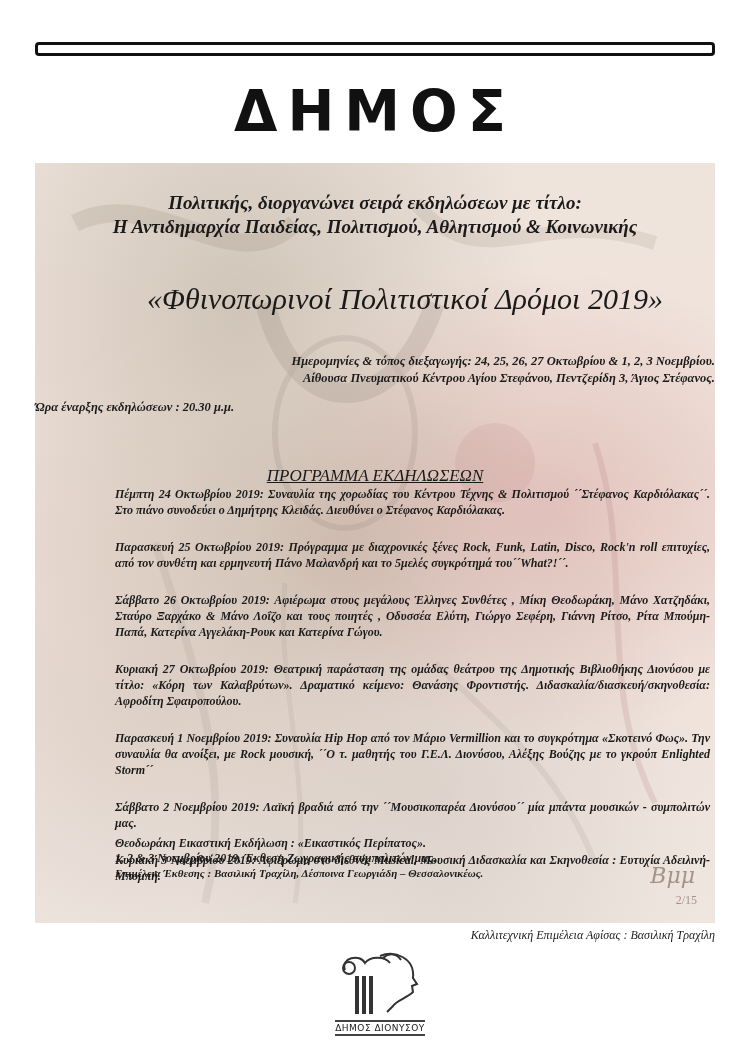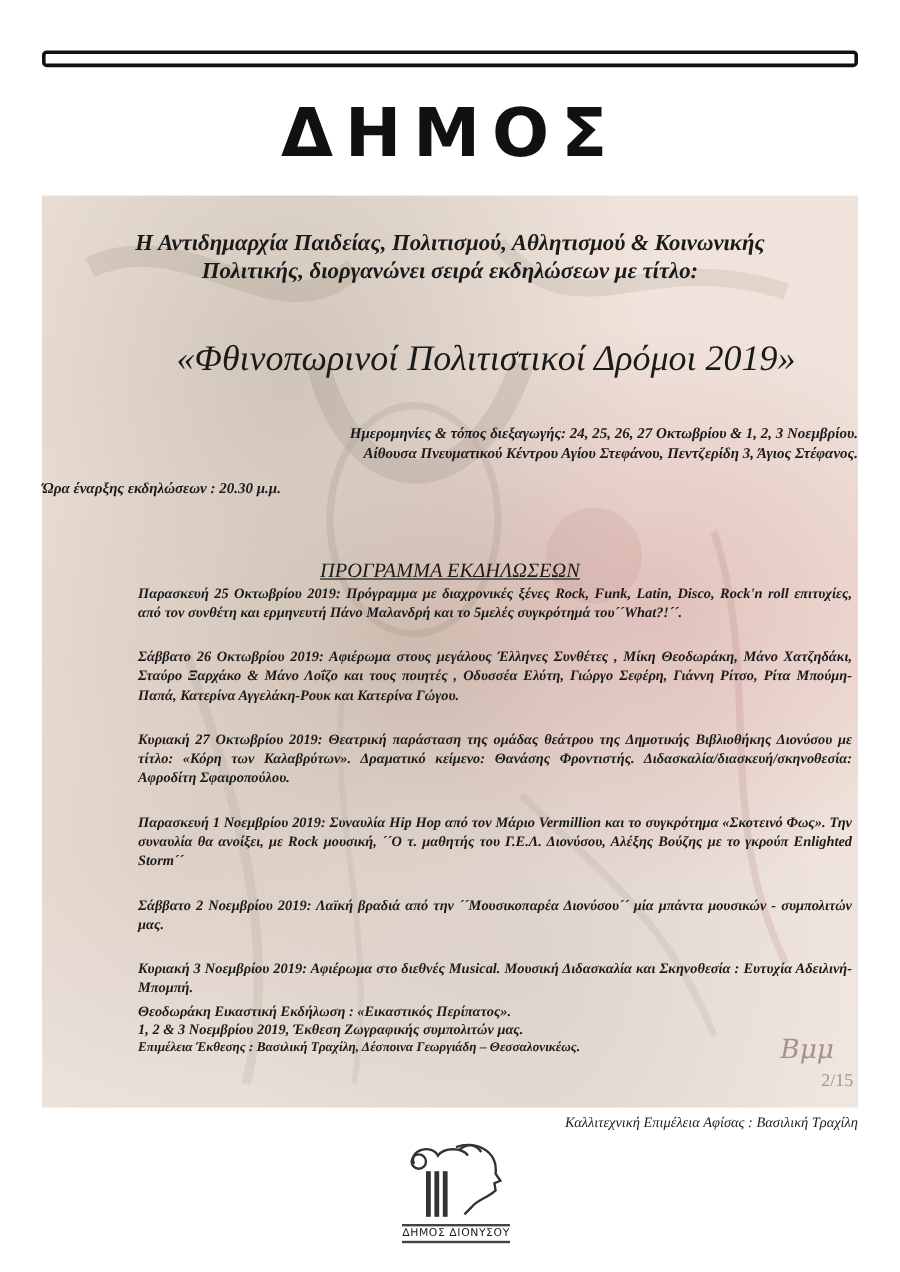--- a/index.html
+++ b/index.html
@@ -24,21 +24,21 @@
   .intro { top:28px; text-align:center; font-style:italic; font-weight:bold; font-size:19px; line-height:24px; }
   .title { top:118px; text-align:center; font-style:italic; font-size:30px; line-height:36px;padding-left:30px; }
   .meta { top:190px; text-align:right; font-style:italic; font-weight:bold; font-size:12.5px; line-height:17px; }
   .start { top:237px; text-align:left; font-style:italic; font-weight:bold; font-size:12.5px; }
   .prog-head { top:283px; text-align:center; font-style:italic; font-size:17px; text-decoration:underline;margin-top:20px; }
   .events { position:absolute; left:80px; top:323px; width:595px; font-style:italic; font-weight:bold; font-size:12px; line-height:16px; text-align:justify; }
   .events p { margin:0 0 21px 0; }
   .extra { position:absolute; left:80px; top:673px; width:595px; font-style:italic; font-weight:bold; font-size:12px; line-height:15px; }
   .extra .small { font-size:11px; }
   .sig { position:absolute; right:20px; top:700px; font-style:italic; font-size:22px; color:#a59389; font-family:"DejaVu Serif", serif; }
-  .sig2 { position:absolute; right:4px; top:730px; font-size:15px; color:#a59389;text-align:right; }
+  .sig2 { position:absolute; right:18px; top:730px; font-size:12px; color:#a59389;text-align:right; }
   .credit { position:absolute; right:35px; top:928px; font-style:italic; font-size:12px; }
   .logo { position:absolute; left:335px; top:948px; width:90px; height:100px; }
   .logo-text { position:absolute; left:0; top:72px; width:90px; text-align:center; font-family:"DejaVu Sans", sans-serif; font-size:9px; letter-spacing:0.5px; border-top:2px solid #444; border-bottom:2px solid #444; line-height:12px; }
 </style>
 </head>
 <body>
 
 <div class="header">
   <div class="bar top"></div>
   <div class="masthead">ΔΗΜΟΣ ΔΙΟΝΥΣΟΥ</div>
@@ -52,36 +52,37 @@
     <path d="M230 140 C 260 260, 360 260, 400 140" stroke="#6d6258" stroke-width="20" fill="none" opacity="0.4"></path>
     <ellipse cx="310" cy="270" rx="70" ry="95" fill="none" stroke="#7a6e64" stroke-width="6" opacity="0.4"></ellipse>
     <circle cx="460" cy="300" r="40" fill="#b06a6a" opacity="0.35"></circle>
     <path d="M560 280 C 600 400, 560 520, 620 640" stroke="#b07070" stroke-width="6" fill="none" opacity="0.5"></path>
     <path d="M120 380 C 160 500, 200 620, 170 740" stroke="#8f8478" stroke-width="8" fill="none" opacity="0.4"></path>
     <path d="M400 500 C 460 560, 520 600, 560 700" stroke="#9a9088" stroke-width="6" fill="none" opacity="0.45"></path>
     <path d="M250 420 C 240 520, 280 620, 260 740" stroke="#9a9088" stroke-width="5" fill="none" opacity="0.4"></path>
   </svg>
 
   <div class="txt intro">
+    <div>Πολιτικής, διοργανώνει σειρά εκδηλώσεων με τίτλο:</div>
     <div>Η Αντιδημαρχία Παιδείας, Πολιτισμού, Αθλητισμού &amp; Κοινωνικής</div>
-    <div>Πολιτικής, διοργανώνει σειρά εκδηλώσεων με τίτλο:</div>
   </div>
 
   <div class="txt title">«Φθινοπωρινοί Πολιτιστικοί Δρόμοι 2019»</div>
 
   <div class="txt meta">
     <div>Ημερομηνίες &amp; τόπος διεξαγωγής: 24, 25, 26, 27 Οκτωβρίου &amp; 1, 2, 3 Νοεμβρίου.</div>
     <div>Αίθουσα Πνευματικού Κέντρου Αγίου Στεφάνου, Πεντζερίδη 3, Άγιος Στέφανος.</div>
   </div>
 
   <div class="txt start">Ώρα έναρξης εκδηλώσεων : 20.30 μ.μ.</div>
 
   <div class="txt prog-head">ΠΡΟΓΡΑΜΜΑ ΕΚΔΗΛΩΣΕΩΝ</div>
 
   <div class="events">
+    <p>Πέμπτη 24 Οκτωβρίου 2019:  Συναυλία της χορωδίας του Κέντρου Τέχνης &amp; Πολιτισμού ´´Στέφανος Καρδιόλακας´´. Στο πιάνο συνοδεύει ο Δημήτρης Κλειδάς.  Διευθύνει ο Στέφανος Καρδιόλακας.</p>
     <p>Παρασκευή 25 Οκτωβρίου 2019:  Πρόγραμμα με διαχρονικές ξένες Rock, Funk, Latin, Disco, Rock'n roll επιτυχίες, από τον συνθέτη και ερμηνευτή  Πάνο Μαλανδρή και το 5μελές συγκρότημά του´´What?!´´.</p>
     <p>Σάββατο 26 Οκτωβρίου 2019: Αφιέρωμα στους μεγάλους Έλληνες Συνθέτες , Μίκη Θεοδωράκη, Μάνο Χατζηδάκι, Σταύρο Ξαρχάκο &amp; Μάνο Λοΐζο και τους ποιητές , Οδυσσέα Ελύτη, Γιώργο Σεφέρη, Γιάννη Ρίτσο, Ρίτα Μπούμη-Παπά, Κατερίνα Αγγελάκη-Ρουκ και Κατερίνα Γώγου.</p>
     <p>Κυριακή 27 Οκτωβρίου 2019: Θεατρική παράσταση της ομάδας θεάτρου της Δημοτικής Βιβλιοθήκης Διονύσου με τίτλο: «Κόρη των Καλαβρύτων». Δραματικό κείμενο: Θανάσης Φροντιστής. Διδασκαλία/διασκευή/σκηνοθεσία: Αφροδίτη Σφαιροπούλου.</p>
     <p>Παρασκευή 1 Νοεμβρίου 2019: Συναυλία Hip Hop από τον Μάριο Vermillion και το συγκρότημα «Σκοτεινό Φως». Την συναυλία θα ανοίξει, με Rock μουσική, ´´Ο τ. μαθητής του Γ.Ε.Λ. Διονύσου, Αλέξης Βούζης με το γκρούπ Enlighted Storm´´</p>
     <p>Σάββατο 2 Νοεμβρίου 2019: Λαϊκή βραδιά από την ´´Μουσικοπαρέα Διονύσου´´ μία μπάντα μουσικών - συμπολιτών μας.</p>
     <p>Κυριακή 3 Νοεμβρίου 2019: Αφιέρωμα στο διεθνές Musical. Μουσική Διδασκαλία και Σκηνοθεσία : Ευτυχία Αδειλινή-Μπομπή.</p>
   </div>
 
   <div class="extra">
     <div>Θεοδωράκη Εικαστική Εκδήλωση : «Εικαστικός Περίπατος».</div>

